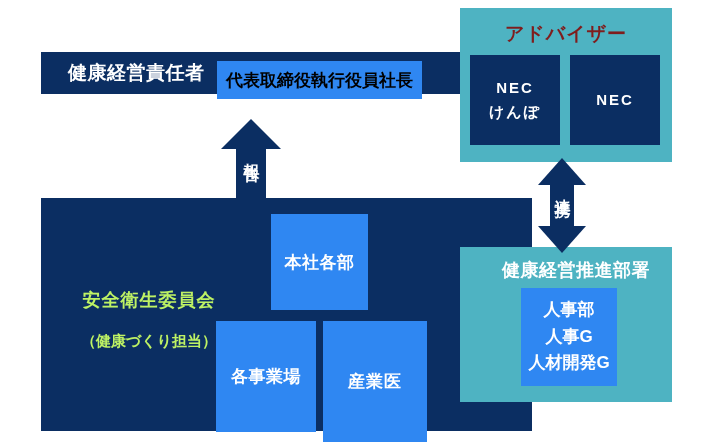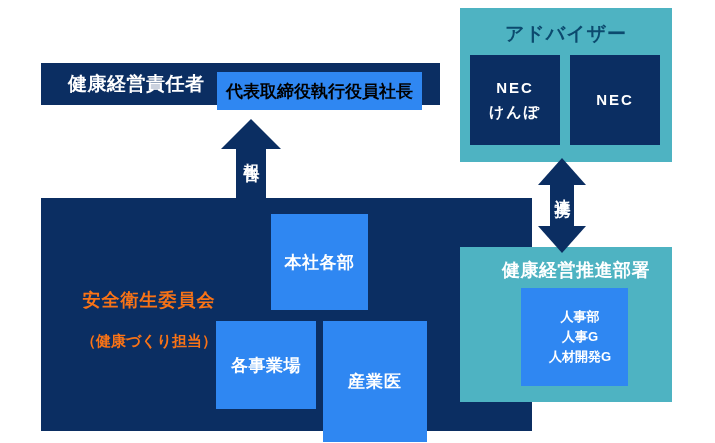--- a/index.html
+++ b/index.html
@@ -13,46 +13,46 @@
   #stage{
     position:relative;width:715px;height:443px;background:var(--background);
     font-family:"Liberation Sans","DejaVu Sans",sans-serif;overflow:hidden;
   }
   .abs{position:absolute;}
   .pre{white-space:pre-line;}
   .center-flex{display:flex;align-items:center;justify-content:center;text-align:center;}
 
   
   #main-box{left:41px;top:198px;width:491px;height:233px;background:var(--navy);}
-  #committee-label{position:absolute;left:12px;top:90px;width:192px;text-align:center;color:#f97316;}
+  #committee-label{position:absolute;left:12px;top:90px;width:192px;text-align:center;color:#bef264;}
   #committee-title{font-size:18px;font-weight:700;letter-spacing:1px;}
   #committee-subtitle{font-size:15px;font-weight:700;margin-top:20px;}
   .unit{position:absolute;background:var(--blue);color:#fff;font-weight:700;}
   #unit-hq{left:230px;top:16px;width:97px;height:96px;display:flex;align-items:center;justify-content:center;text-align:center;}
   #unit-hq-title{font-size:17px;letter-spacing:0.5px;}
   #unit-hq-detail{font-size:13px;line-height:1.45;margin-top:2px;}
-  #unit-sites{left:175px;top:123px;width:100px;height:88px;font-size:17px;letter-spacing:0.5px;}
+  #unit-sites{left:175px;top:123px;width:100px;height:111px;font-size:17px;letter-spacing:0.5px;}
   #unit-doctor{left:282px;top:123px;width:104px;height:121px;font-size:17px;letter-spacing:1px;}
 
   
-  #officer-box{left:41px;top:63px;width:399px;height:42px;background:var(--navy);}
+  #officer-box{left:41px;top:52px;width:399px;height:42px;background:var(--navy);padding-left:40px;}
   #officer-label{position:absolute;left:27px;top:0;height:100%;display:flex;align-items:center;font-size:19px;font-weight:700;color:#fff;letter-spacing:0.5px;}
   #officer-holder{position:absolute;left:176px;top:9px;width:205px;height:38px;background:var(--blue);font-size:17px;font-weight:700;color:#000000;}
 
   
   #advisor-box{left:460px;top:8px;width:212px;height:154px;background:var(--teal);}
-  #advisor-title{margin-top:13px;text-align:center;font-size:19px;font-weight:700;color:#0c4a6e;letter-spacing:1px;}
+  #advisor-title{margin-top:13px;text-align:center;font-size:19px;font-weight:700;color:#7f1d1d;letter-spacing:1px;}
   .advisor-member{position:absolute;top:47px;width:90px;height:90px;background:var(--navy);color:#fff;font-weight:700;font-size:15px;letter-spacing:2px;line-height:1.6;}
   #member-kenpo{left:10px;}
   #member-nec{left:110px;}
 
   
   #promotion-box{left:460px;top:247px;width:212px;height:155px;background:var(--teal);}
   #promotion-title{margin-top:11px;text-align:center;font-size:18px;font-weight:700;color:#fff;letter-spacing:0.5px;padding-left:20px;}
-  #promotion-unit{position:absolute;left:61px;top:41px;width:96px;height:98px;background:var(--blue);color:#fff;font-weight:700;font-size:13px;line-height:1.55;padding-left:11px;}
+  #promotion-unit{position:absolute;left:61px;top:41px;width:96px;height:98px;background:var(--blue);color:#fff;font-weight:700;font-size:17px;line-height:1.55;}
 
   
   .arrow{position:absolute;}
   #report-arrow{left:221px;top:119px;width:60px;height:79px;}
   #report-arrow .head-up{width:0;height:0;border-left:30px solid transparent;border-right:30px solid transparent;border-bottom:30px solid var(--navy);}
   #report-arrow .stem{width:30px;height:49px;background:var(--navy);margin:0 auto;}
 
   #coop-arrow{left:538px;top:158px;width:48px;height:95px;}
   #coop-arrow .head-up{width:0;height:0;border-left:24px solid transparent;border-right:24px solid transparent;border-bottom:27px solid var(--navy);}
   #coop-arrow .stem{width:24px;height:41px;background:var(--navy);margin:0 auto;}

